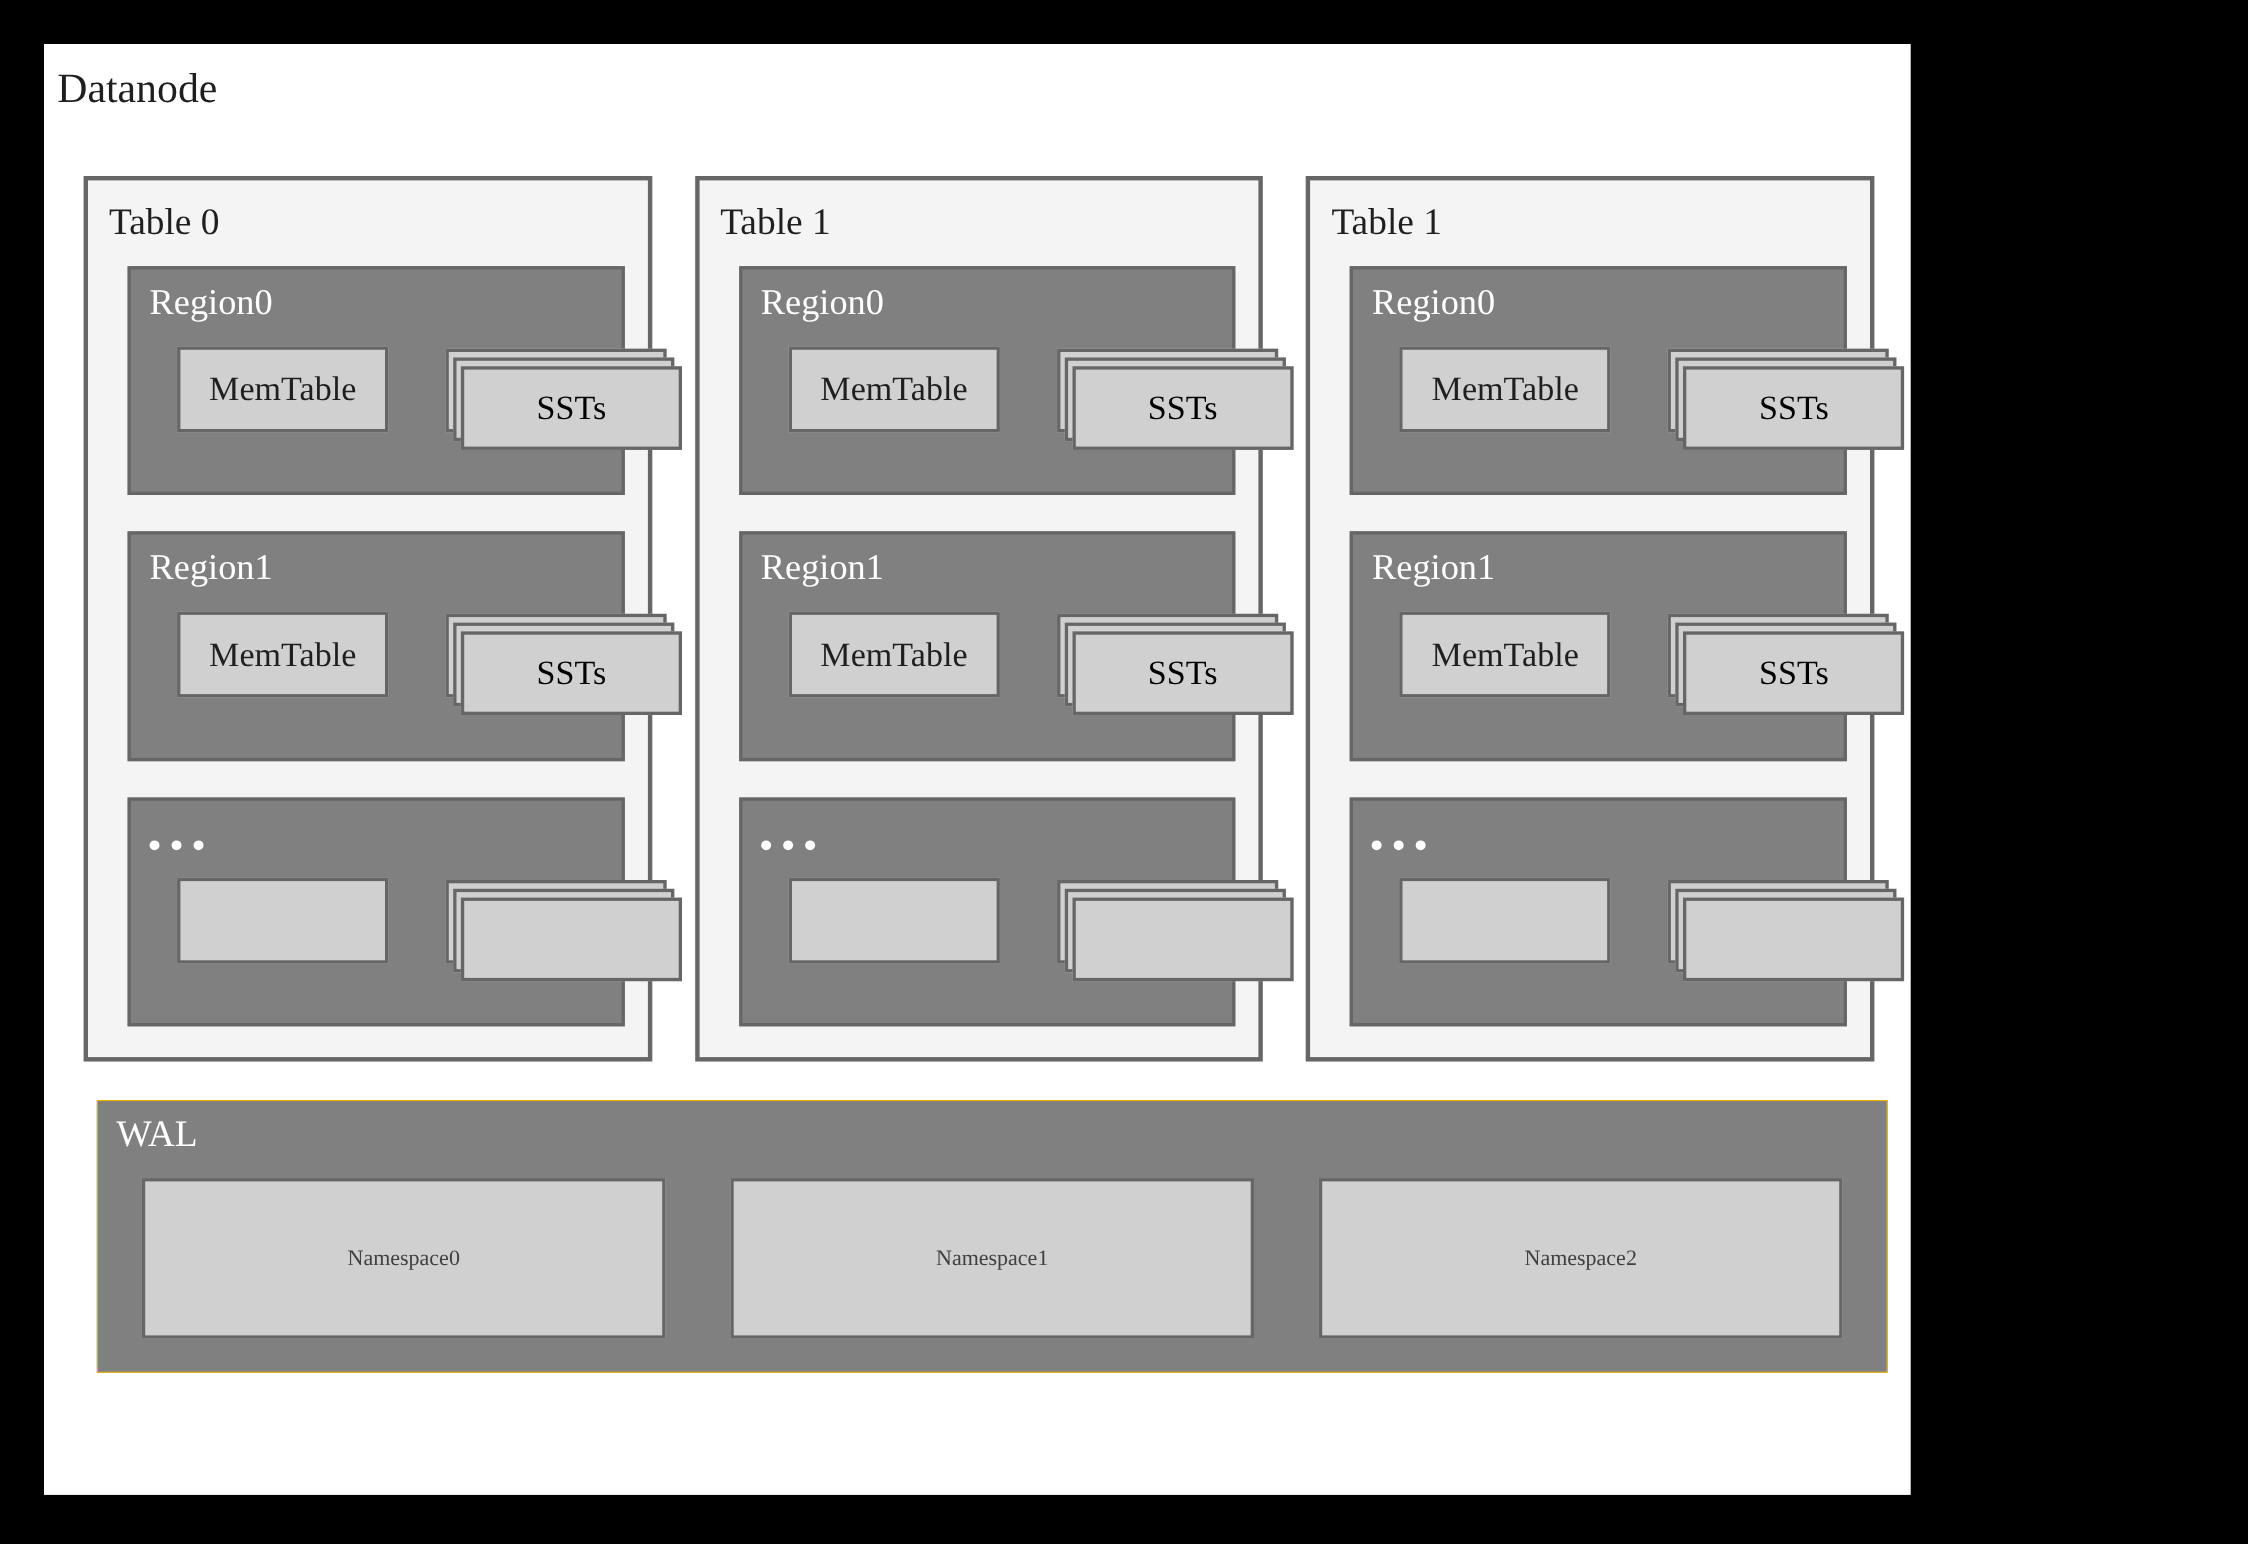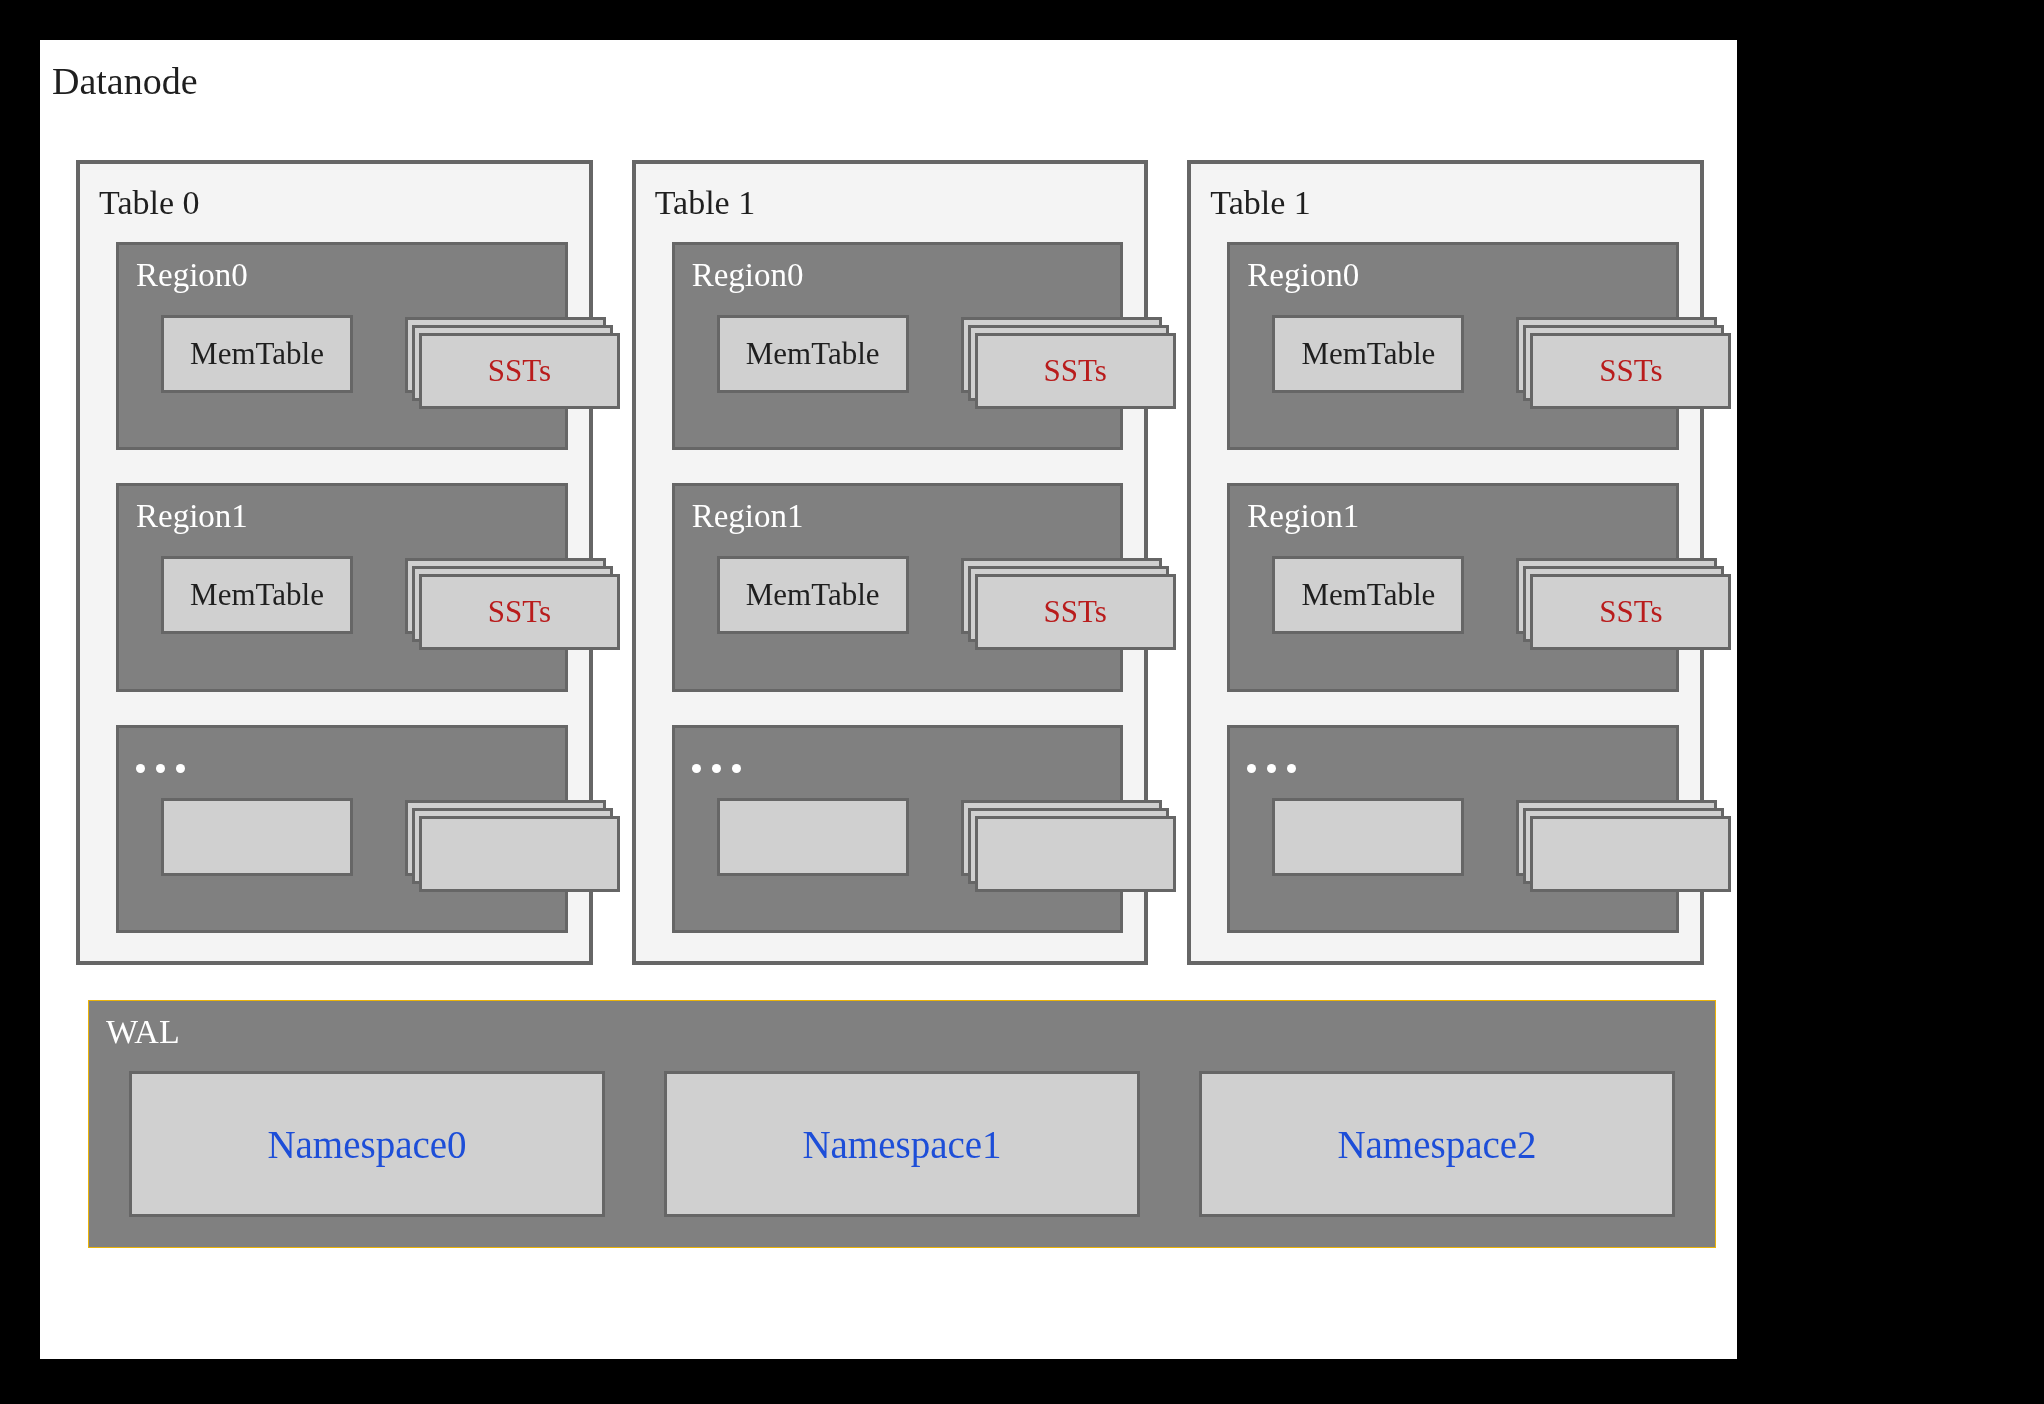--- a/index.html
+++ b/index.html
@@ -157,21 +157,21 @@
     box-sizing: border-box;
   }
   .sst-layer.l1 { left: 0px;  top: 0px;  }
   .sst-layer.l2 { left: 7px;  top: 8px;  }
   .sst-layer.l3 {
     left: 14px; top: 16px;
     display: flex;
     align-items: center;
     justify-content: center;
     font-size: 31px;
-    color: #b91c1c;
+    color: #000000;
   }
 
   
   #wal-section {
     position: absolute;
     left: 36px;
     top: 960px;
     width: 1628px;
     height: 248px;
     background: #808080;
@@ -198,22 +198,22 @@
     gap: 59px;
   }
   .namespace-box {
     flex: 1 1 0;
     background: #d0d0d0;
     border: 3px solid #666666;
     box-sizing: border-box;
     display: flex;
     align-items: center;
     justify-content: center;
-    font-size: 39px;
-    color: #1d4ed8;
+    font-size: 20px;
+    color: #404040;
   }
 </style>
 </head>
 <body>
 
 <div id="diagram-frame">
   <div id="datanode-canvas">
 
     <div id="datanode-title">Datanode</div>
 

